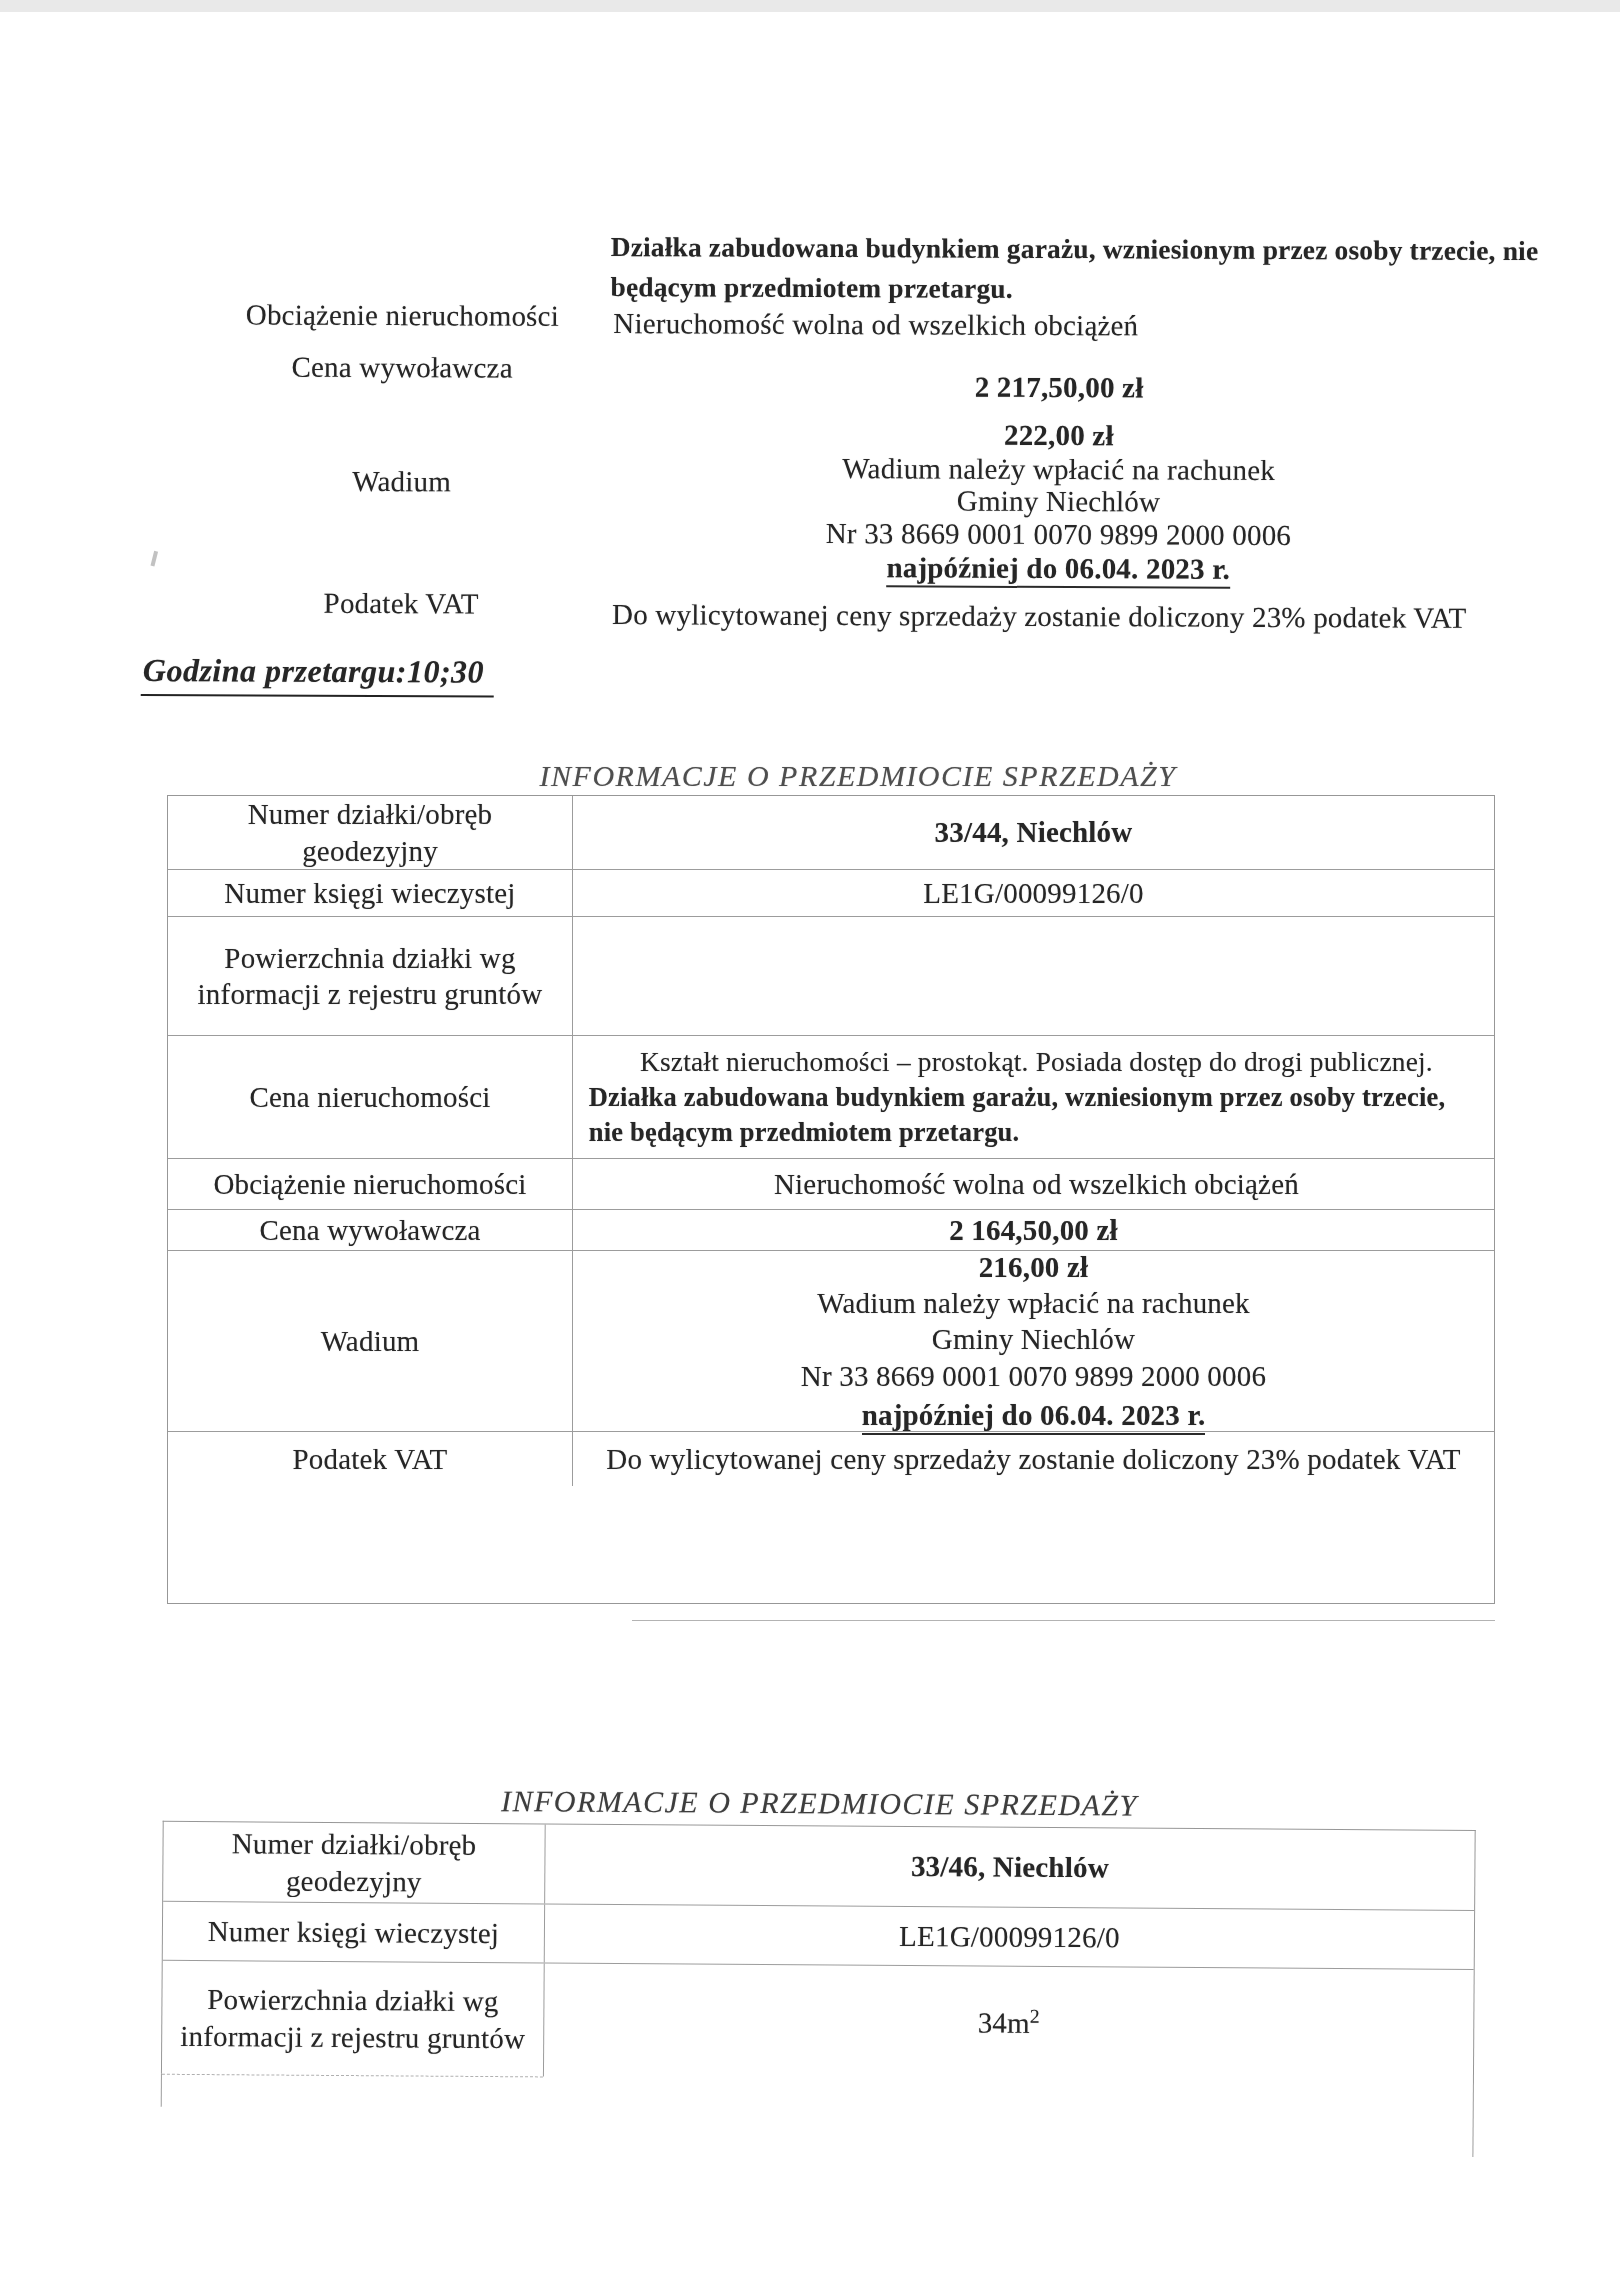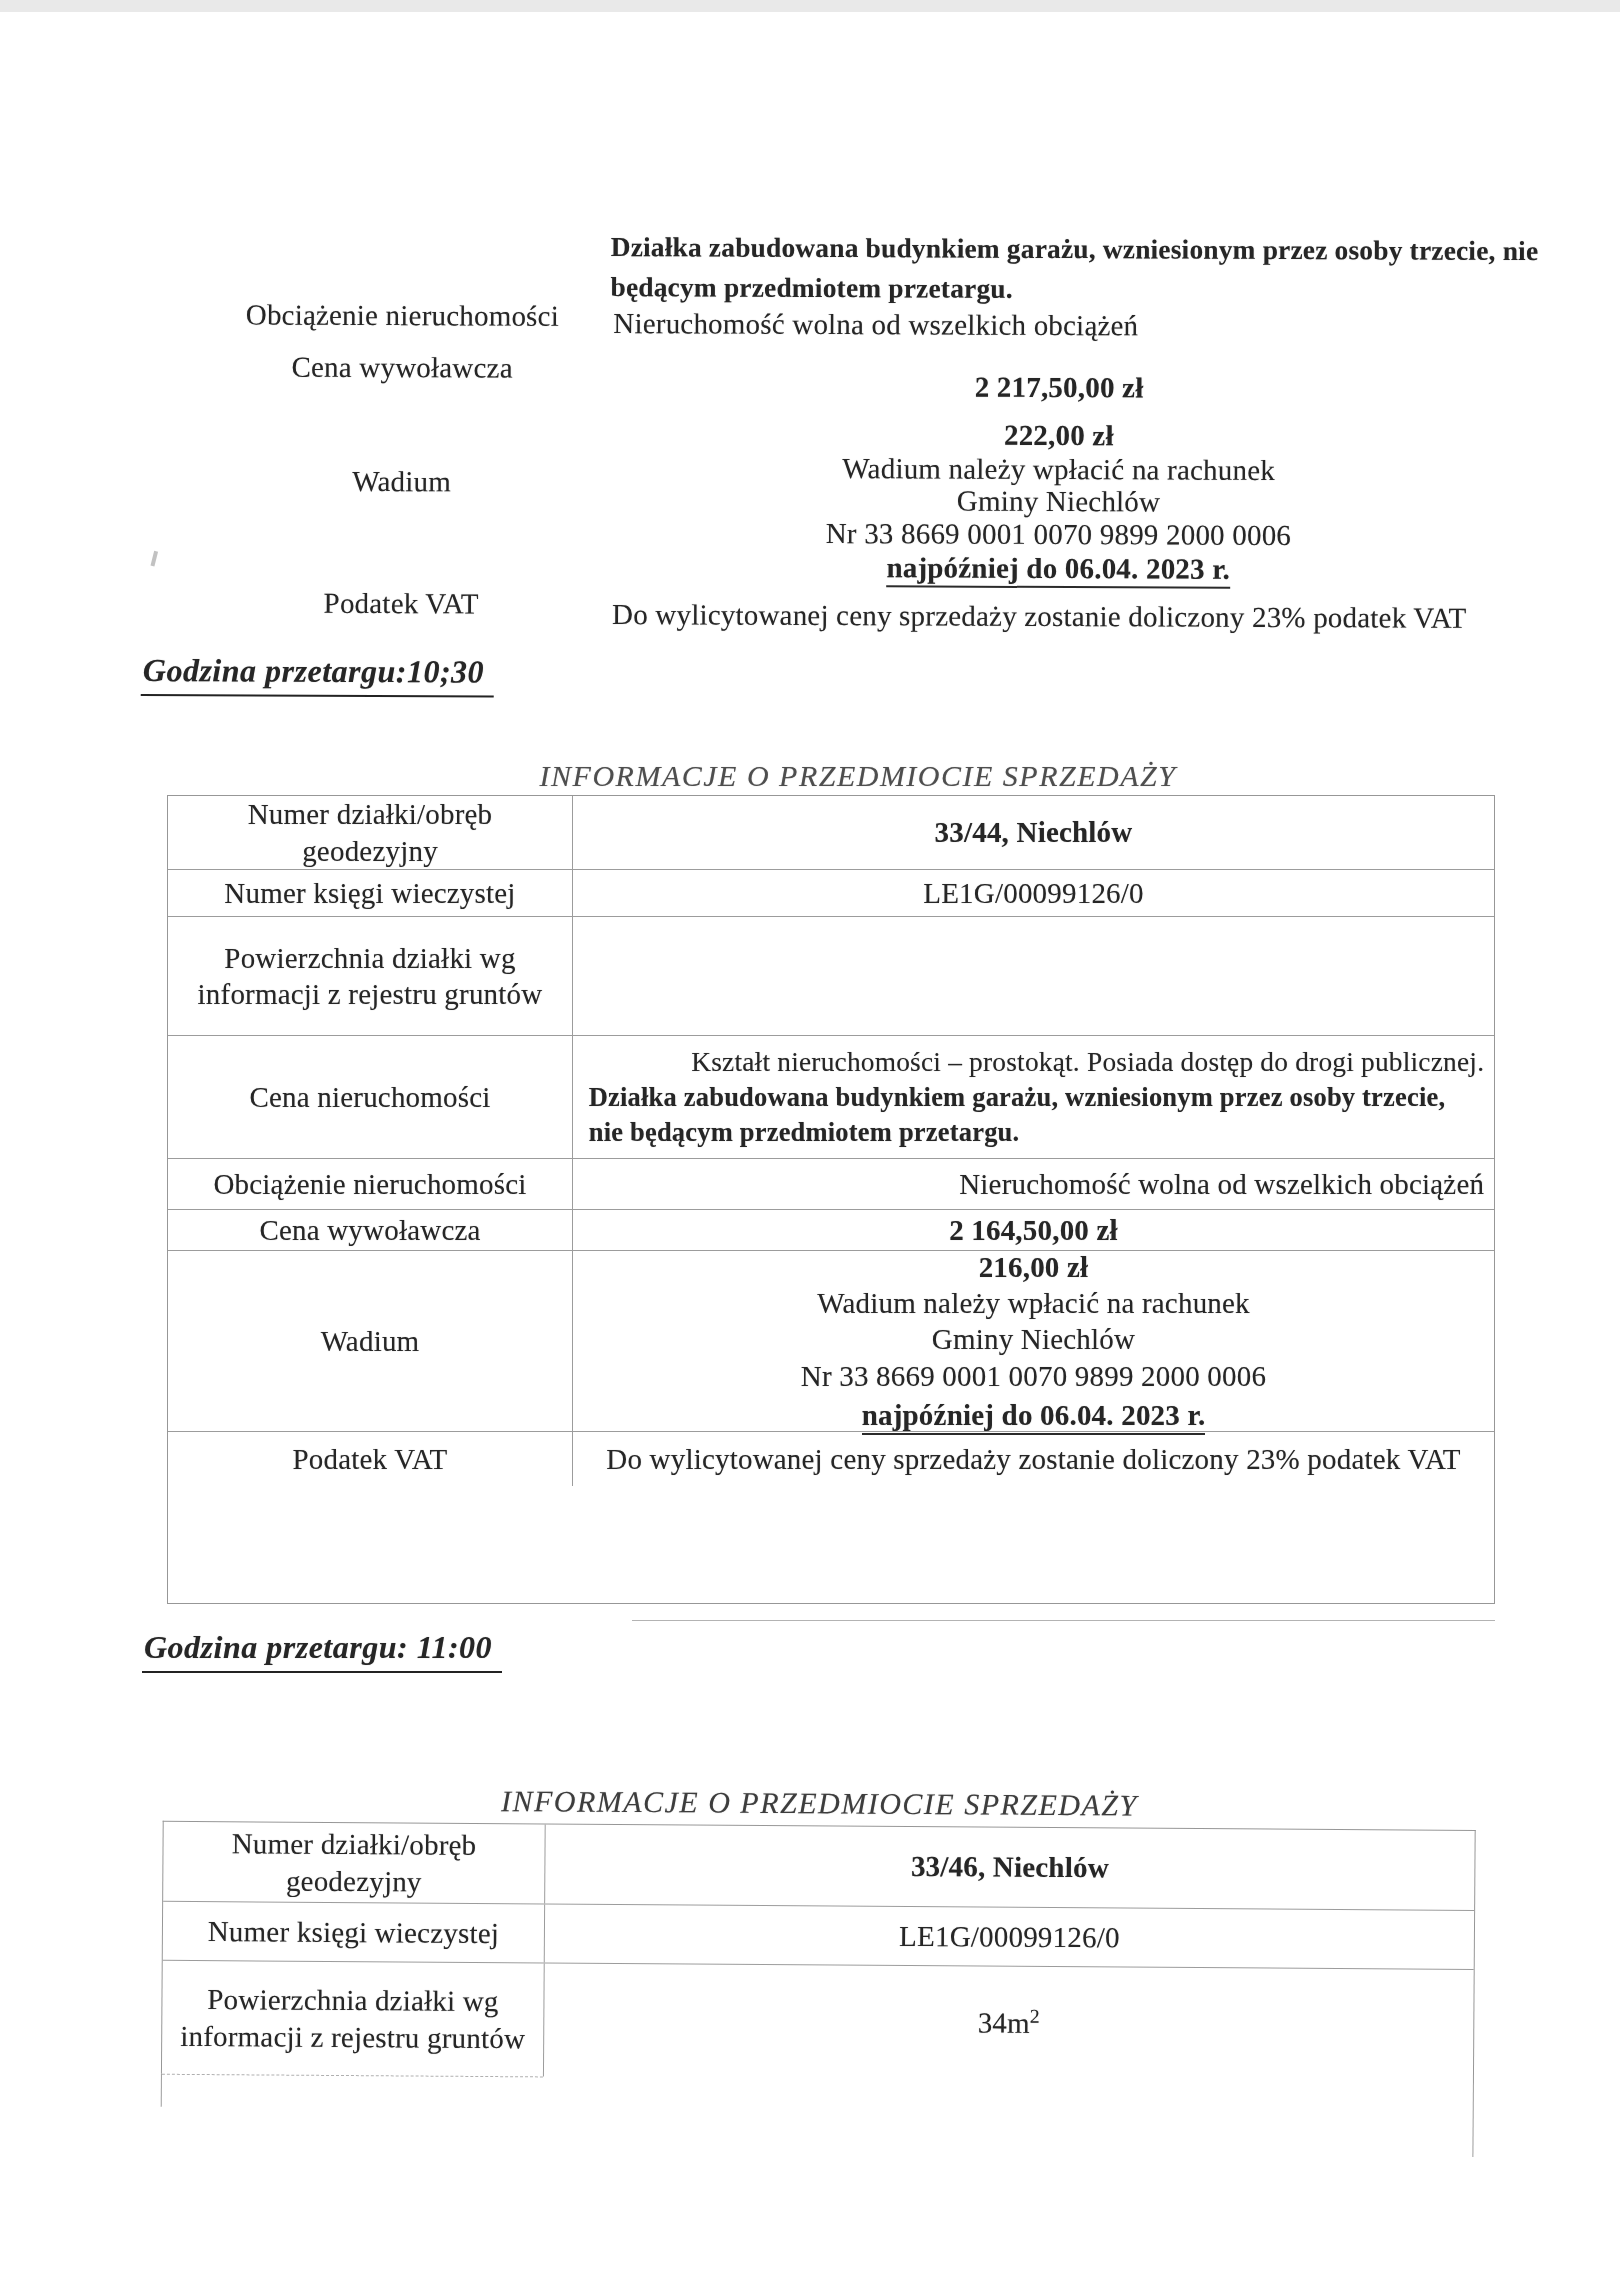--- a/index.html
+++ b/index.html
@@ -29,21 +29,21 @@
   .t2{left:162px;top:1809px;width:1313px;height:253px;border-bottom:none;transform-origin:162px 1911px;}
   .s2rot{position:absolute;inset:0;transform:rotate(.4deg);transform-origin:196px 1911px;}
   .trow{display:flex;width:100%;border-bottom:1px solid #9c9c9c;}
   .trow.last{border-bottom:none;}
   .tc-l{display:flex;align-items:center;justify-content:center;text-align:center;
         border-right:1px solid #9c9c9c;font-size:29px;line-height:1.25;padding:3.9px 13.7px;}
   .t1 .tc-l{width:405px;}
   .t2 .tc-l{width:382px;}
   .tc-v{flex:1;display:flex;flex-direction:column;align-items:center;justify-content:center;
         font-size:29px;line-height:1.18;padding:3.9px 9.8px;text-align:center;}
-  .tc-v.leftal{align-items:flex-end;text-align:left;padding-left:15.7px;font-family:Liberation Serif, serif;}
+  .tc-v.leftal{align-items:center;text-align:left;padding-left:15.7px;font-family:Liberation Serif, serif;}
   .opis-n{font-size:27.4px;line-height:1.32;}
   .opis-b{font-size:26.5px;font-weight:bold;line-height:1.32;}
   .wadline{margin:1px 0;}
   .supx{font-size:68%;position:relative;top:-0.55em;}
   
   .ghostline{position:absolute;background:#b3b3b3;height:1px;}
   .stub{position:absolute;background:#9c9c9c;width:1px;}
   .dashbottom{position:absolute;border-bottom:1px dashed #b0b0b0;height:1px;}
   .speck{position:absolute;left:153px;top:541px;width:3.9px;height:14.7px;background:#8f8f8f;
          opacity:.55;transform:rotate(14deg);}
@@ -122,21 +122,20 @@
       </div>
     </div>
     <div class="trow last" style="height:54px">
       <div class="tc-l">Podatek VAT</div>
       <div class="tc-v">Do wylicytowanej ceny sprzedaży zostanie doliczony 23% podatek VAT</div>
     </div>
   </div>
 
   <div class="ghostline" style="left:632px;top:1608px;width:863px"></div>
 
-  <div class="godz" style="left:142px;top:1617px">Godzina przetargu: 11:00</div>
 
   <div class="s2rot">
     <div class="tbl-title t2-title">INFORMACJE O PRZEDMIOCIE SPRZEDAŻY</div>
 
     <div class="tbl t2">
       <div class="trow" style="height:80px">
         <div class="tc-l">Numer działki/obręb geodezyjny</div>
         <div class="tc-v b">33/46, Niechlów</div>
       </div>
       <div class="trow" style="height:59px">

